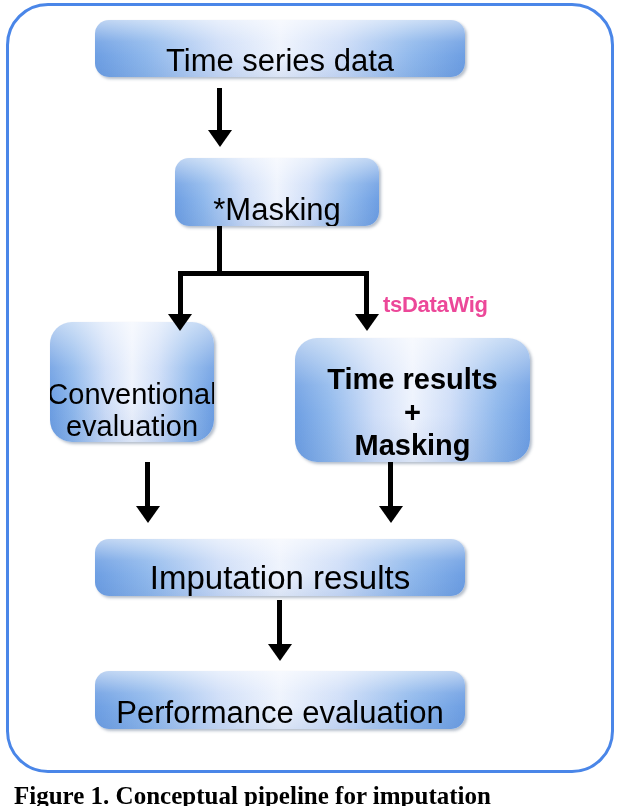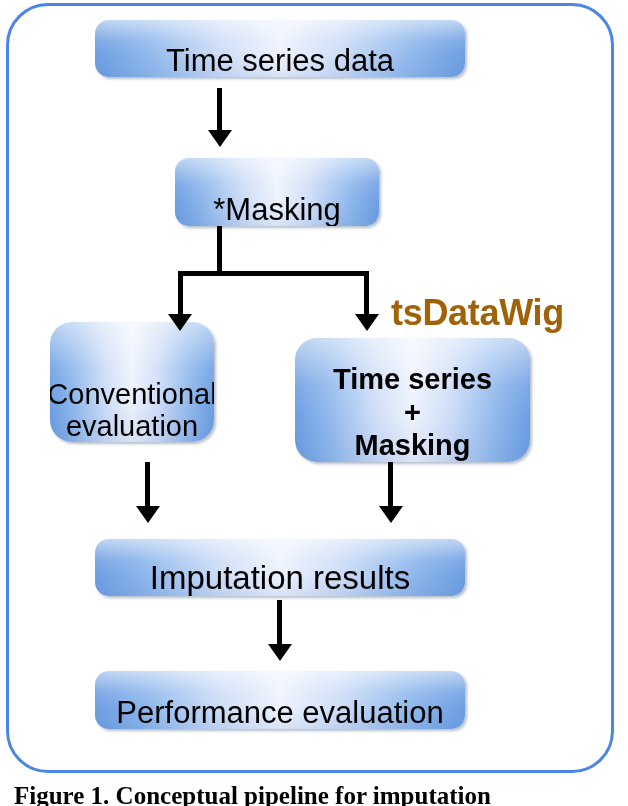--- a/index.html
+++ b/index.html
@@ -137,26 +137,25 @@
 
   
   #conn-results-to-perf-line  { left: 277px; top: 600px; height: 48px; }
   #conn-results-to-perf-head  { left: 268px; top: 644px; }
 
   
   #label-tsdatawig {
     position: absolute;
     left: 383px;
     top: 292px;
-    font-size: 36px;
+    font-size: 22px;
     font-weight: bold;
-    color: #a16207;
+    color: #ec4899;
     white-space: nowrap;
     letter-spacing: -0.3px;
-    margin-left: 8px;
   }
 
   
   #figure-caption {
     position: absolute;
     left: 14px;
     top: 782px;
     width: 600px;
     font-family: "Liberation Serif", serif;
     font-weight: bold;
@@ -183,21 +182,21 @@
 
   <div class="node" id="node-conventional-imputation">
     <div>
       <span>Conventional</span>
       <span>evaluation</span>
     </div>
   </div>
 
   <div class="node" id="node-time-encoder-datawig">
     <div>
-      <span>Time series</span>
+      <span>Time results</span>
       <span>+</span>
       <span>Masking</span>
     </div>
   </div>
 
   <div class="node" id="node-imputation-results">
     <span>Imputation results</span>
   </div>
 
   <div class="node" id="node-performance-evaluation">

